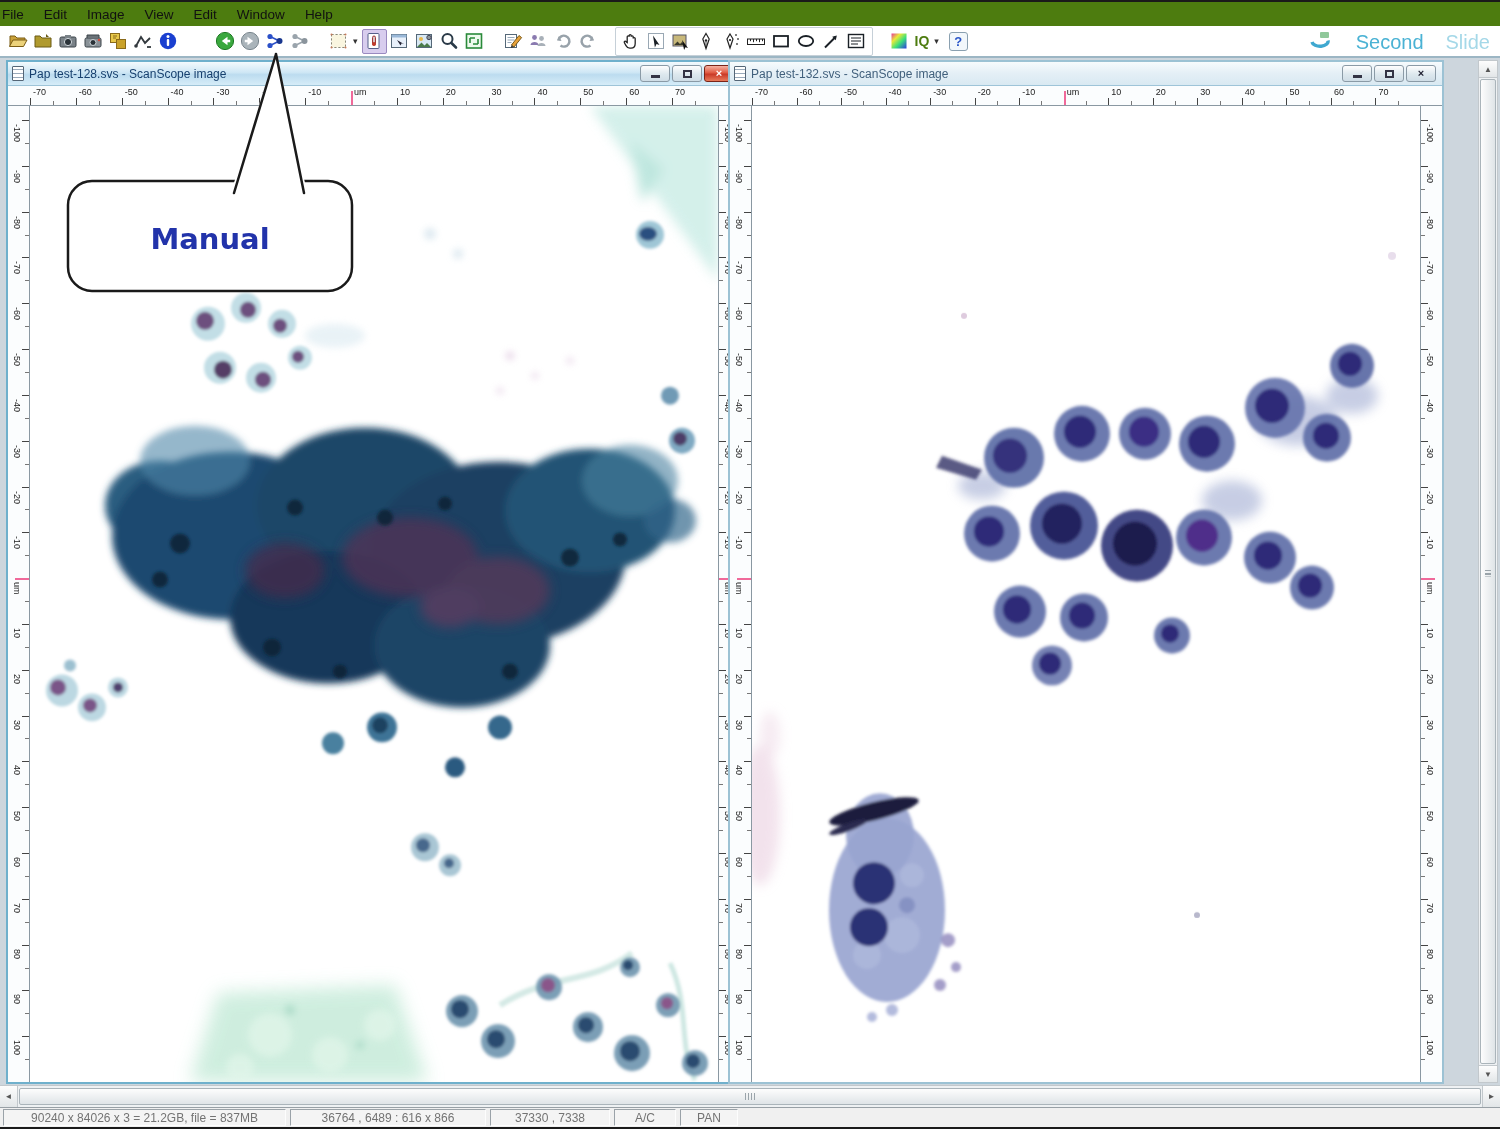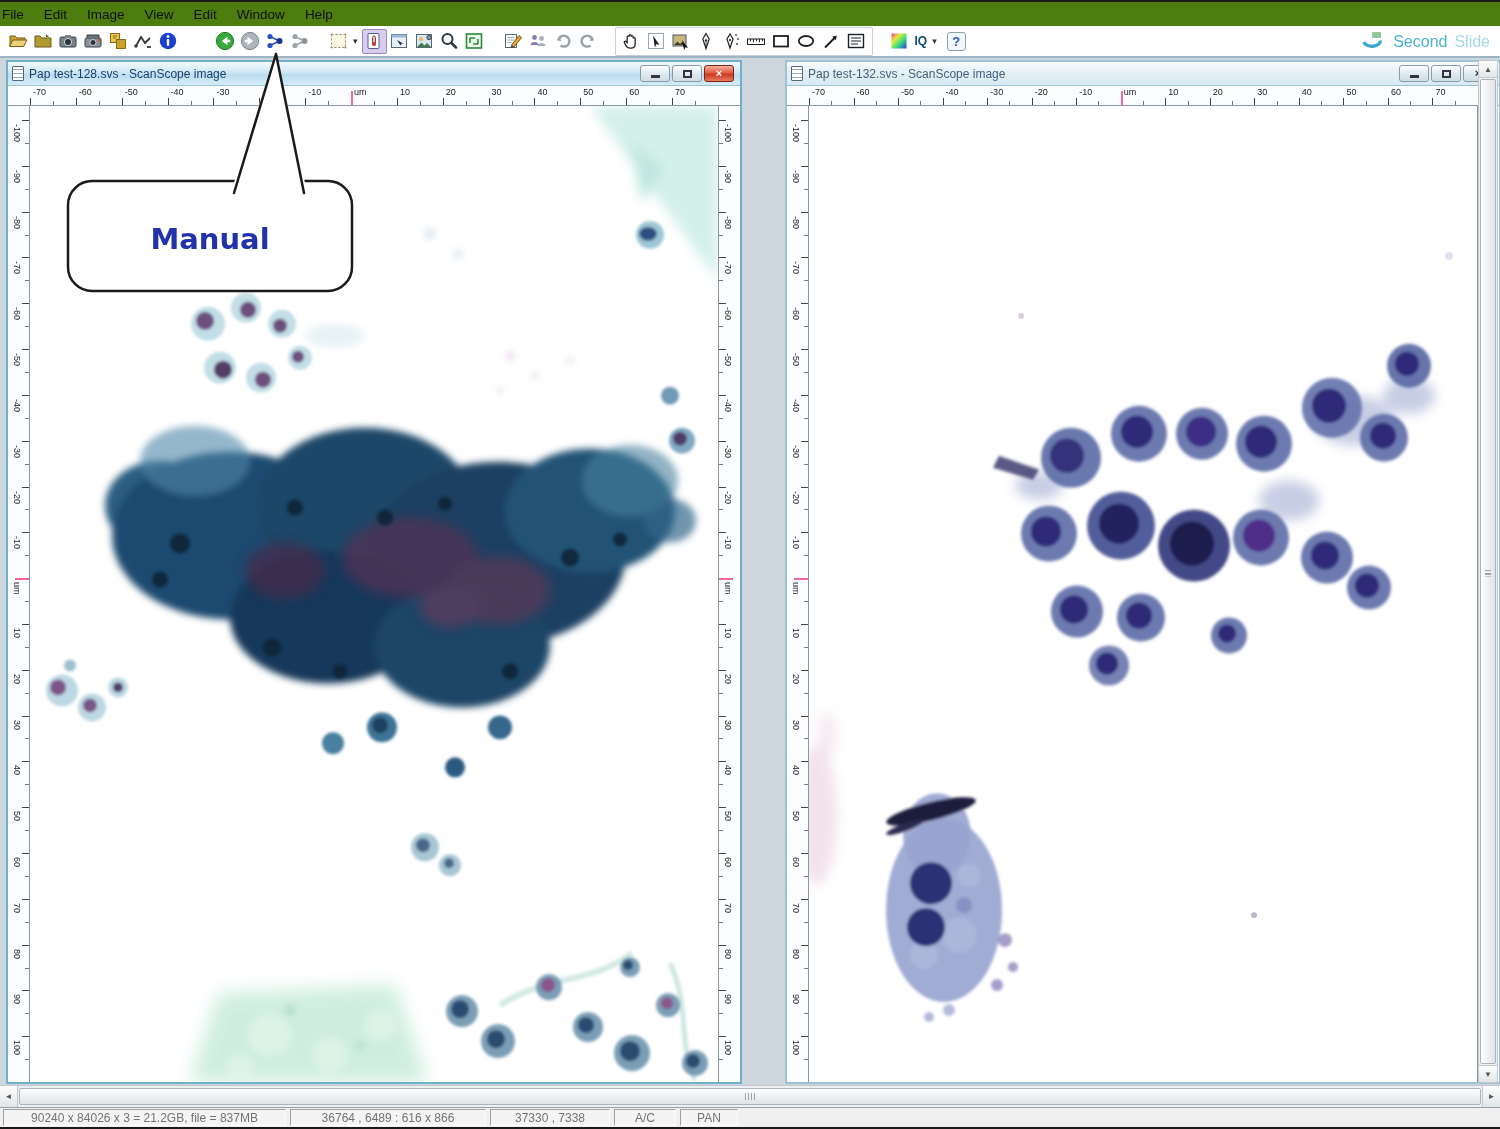--- a/index.html
+++ b/index.html
@@ -14,34 +14,34 @@
 
   
   .toolbar{height:32px;display:flex;align-items:center;padding-left:5px;background:#fff;
            border-bottom:2px solid #9cb6c4;position:relative}
   .tgroup{display:flex;align-items:center;margin-right:14px}
   .tgroup.boxed{border:1px solid #c6d0d8;padding:1px 3px;border-radius:2px}
   .tgroup.navgap{margin-left:18px}
   .tbtn{width:25px;height:25px;display:flex;align-items:center;justify-content:center}
   .tbtn svg{display:block}
   .tbtn.hl{background:#d8cdEE;border:1px solid #9a8ac0;border-radius:2px}
-  .tbtn.txt{font-weight:bold;color:#0c4a6e;font-size:12px;width:auto;padding:0 3px}
+  .tbtn.txt{font-weight:bold;color:#4d7c0f;font-size:14px;width:auto;padding:0 3px}
   .tbtn.q{color:#2a55c8;border:1px solid #8aa0b0;border-radius:3px;width:19px;height:19px;
           font-size:13px;font-weight:bold;background:#f2f7fb;margin-left:6px}
   .caret{font-size:9px;color:#333;margin:0 4px 0 2px}
-  .brand{position:absolute;right:10px;top:4px;display:flex;align-items:center;gap:7px;font-size:16px}
+  .brand{position:absolute;right:10px;top:4px;display:flex;align-items:center;gap:22px;font-size:20px}
   .brand .b1{color:var(--brand1,#4ab2d4)}
   .brand .b2{color:var(--brand2,#a5d8e8)}
 
   
   .mdi{position:absolute;top:58px;left:0;width:1500px;height:1027px;background:#cdd6dd}
   .win{position:absolute;top:2px;height:1024px;background:#fff;border:2px solid #6fb0cc;
        display:flex;flex-direction:column}
   .win.leftwin{left:6px;width:736px}
-  .win.rightwin{left:785px;width:716px;border-color:#9cc2d4}
+  .win.rightwin{left:728px;width:716px;border-color:#9cc2d4}
   .titlebar{height:24px;flex:0 0 24px;display:flex;align-items:center;padding:0 4px;
             background:linear-gradient(#f3fafd,#cfe7f5 45%,#bcdcef 55%,#d6ecf8);
             border-bottom:1px solid #9ec4d8}
   .win.inactive .titlebar{background:linear-gradient(#f7fbfd,#e4eff6 50%,#d9e9f2)}
   .doc-icon{width:12px;height:15px;border:1px solid #567;background:
             repeating-linear-gradient(#fff 0 2px,#9ab 2px 3px,#fff 3px 4px);border-radius:1px}
   .title{font-size:12px;color:#17406e;margin-left:5px;white-space:nowrap;overflow:hidden}
   .win.inactive .title{color:#41607c}
   .winbtns{margin-left:auto;display:flex;gap:2px;padding-right:2px}
   .wbtn{width:30px;height:17px;border:1px solid #8a9aa6;border-radius:3px;

